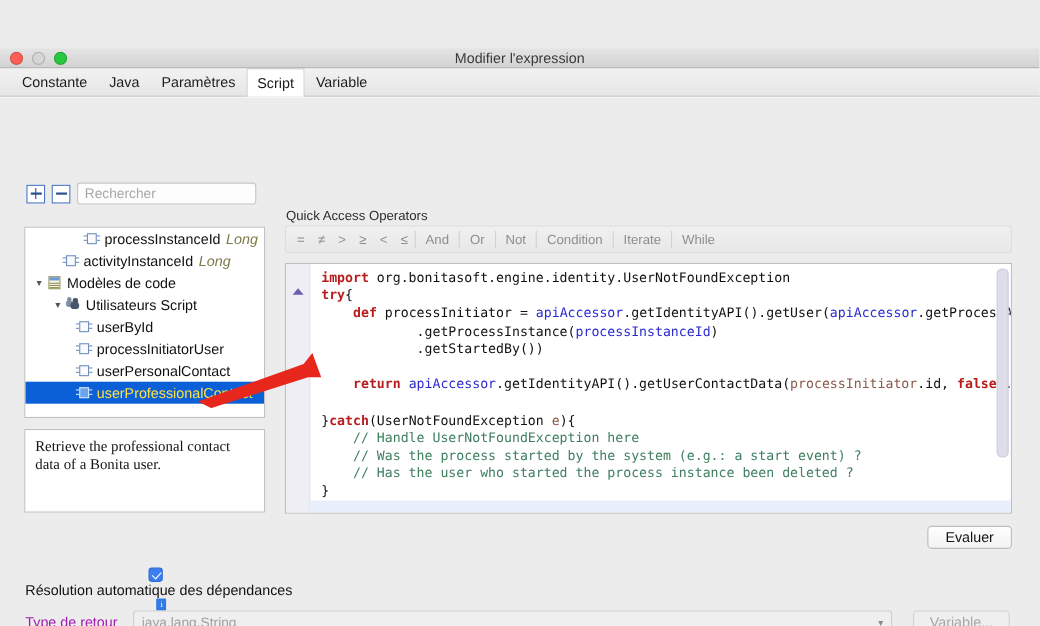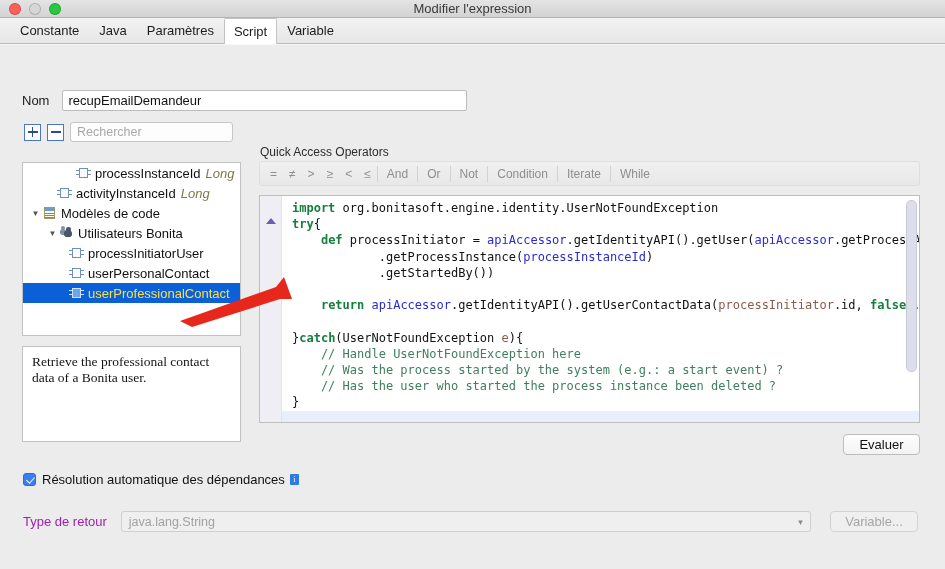--- a/index.html
+++ b/index.html
@@ -22,20 +22,21 @@
 
   
   .titlebar {
     height: 18px;
     background: linear-gradient(to bottom, #e4e4e4 0%, #d3d3d3 100%);
     border-bottom: 1px solid #b4b4b4;
     display: flex;
     align-items: center;
     position: relative;
     flex: none;
+    margin-top: 44px;
   }
   .traffic {
     display: flex; gap: 8px;
     margin-left: 9px;
   }
   .light {
     width: 12px; height: 12px; border-radius: 50%;
     border: 0.5px solid rgba(0,0,0,0.18);
   }
   .light.red { background: #ff5f57; }
@@ -220,21 +221,21 @@
   }
   .ico-users .h2 {
     position: absolute; left: 7px; top: 1px; width: 4.5px; height: 4.5px;
     border-radius: 50%; background: #48566c;
   }
 
   
   .descbox {
     position: absolute;
     left: 22px; top: 301px;
-    width: 219px; height: 96px;
+    width: 219px; height: 76px;
     background: #fff;
     border: 1px solid #c2c2c2;
     padding: 7px 9px;
     font-family: "Liberation Serif", serif;
     font-size: 13.5px;
     line-height: 16px;
     color: #141414;
   }
 
   
@@ -288,21 +289,21 @@
     position: relative;
     overflow: hidden;
     font-family: "DejaVu Sans Mono", monospace;
     font-size: 12px;
     line-height: 16.2px;
     white-space: pre;
     padding: 4px 0 0 10px;
     color: #111;
   }
   .code .ln { height: 16.2px; }
-  .kw { color: #15803d; font-weight: bold; }
+  .kw { color: #b91c1c; font-weight: bold; }
   .id-blue { color: #2a2ad1; }
   .id-brown { color: #8a5a4a; }
   .cmt { color: #3f7f5f; }
   .plain { color: #111; }
   .cur-line {
     position: absolute;
     left: 0; right: 0;
     height: 16px;
     background: #e8eefb;
   }
@@ -336,21 +337,21 @@
     background: linear-gradient(to bottom,#fefefe,#f3f3f3);
     border: 1px solid #bdbdbd;
     color: #111;
   }
 
   
   .chk-row {
     position: absolute;
     left: 23px; top: 427px;
     display: flex; align-items: center;
-    font-size: 13px; color: #111;
+    font-size: 13px; color: #111; flex-direction: column;
   }
   .chk {
     width: 13px; height: 13px;
     background: #3b7ef0;
     border: 1px solid #2e6bd6;
     border-radius: 3px;
     margin-right: 6px;
     position: relative;
     flex: none;
   }
@@ -426,24 +427,20 @@
   <div class="tabbar">
     <div class="tab">Constante</div>
     <div class="tab">Java</div>
     <div class="tab">Paramètres</div>
     <div class="tab active">Script</div>
     <div class="tab">Variable</div>
   </div>
 
   <div class="content">
 
-    <div class="nom-row">
-      <div class="nom-label">Nom</div>
-      <input class="nom-input" value="recupEmailDemandeur" style="">
-    </div>
 
     <div class="left-tools">
       <div class="sq-btn">
         <div class="outer"></div>
           <div class="h"></div>
           <div class="v"></div>
       </div>
       <div class="sq-btn">
         <div class="outer"></div>
           <div class="h"></div>
@@ -492,23 +489,33 @@
       </div>
 
       <div class="tree-row" style="padding-left:23px;">
         <div class="twisty">▼</div>
         <div class="ico ico-users">
           <div class="p1"></div>
             <div class="h1"></div>
             <div class="p2"></div>
             <div class="h2"></div>
         </div>
-        <span class="node-label">Utilisateurs Bonita</span>
-      </div>
-
+        <span class="node-label">Utilisateurs Script</span>
+      </div>
+
+      <div class="tree-row" style="padding-left:46px;">
+        <div class="ico ico-var">
+          <div class="box"></div>
+            <div class="t1"></div>
+            <div class="t2"></div>
+            <div class="t3"></div>
+            <div class="t4"></div>
+        </div>
+        <span class="node-label">userById</span>
+      </div>
 
 
       <div class="tree-row" style="padding-left:46px;">
         <div class="ico ico-var">
           <div class="box"></div>
             <div class="t1"></div>
             <div class="t2"></div>
             <div class="t3"></div>
             <div class="t4"></div>
         </div>

